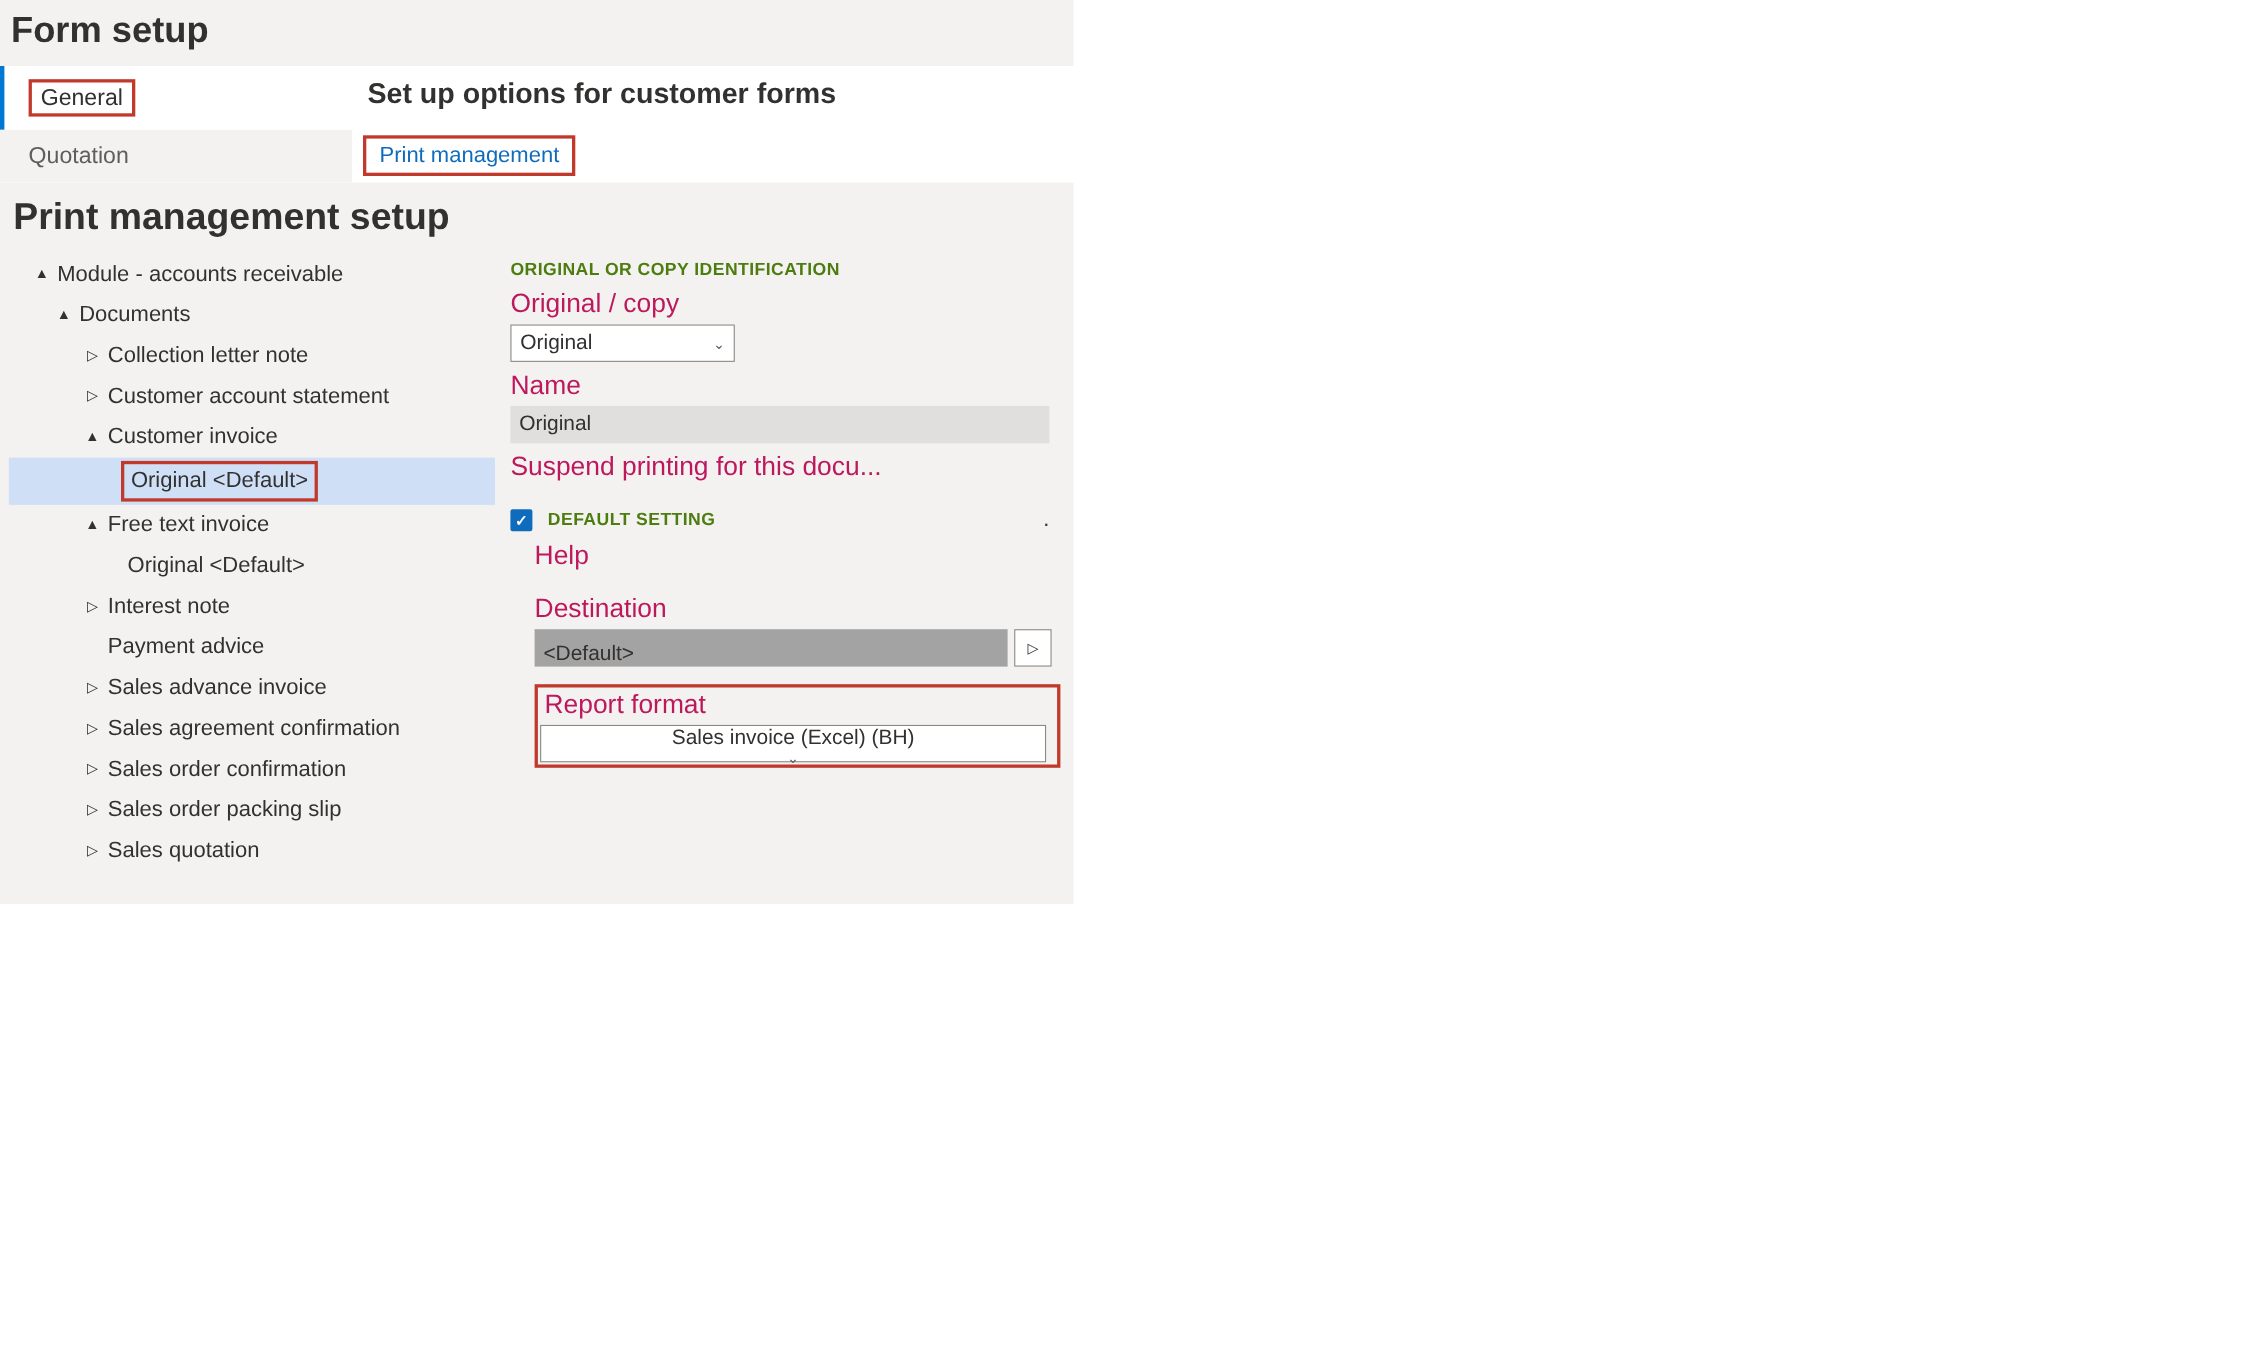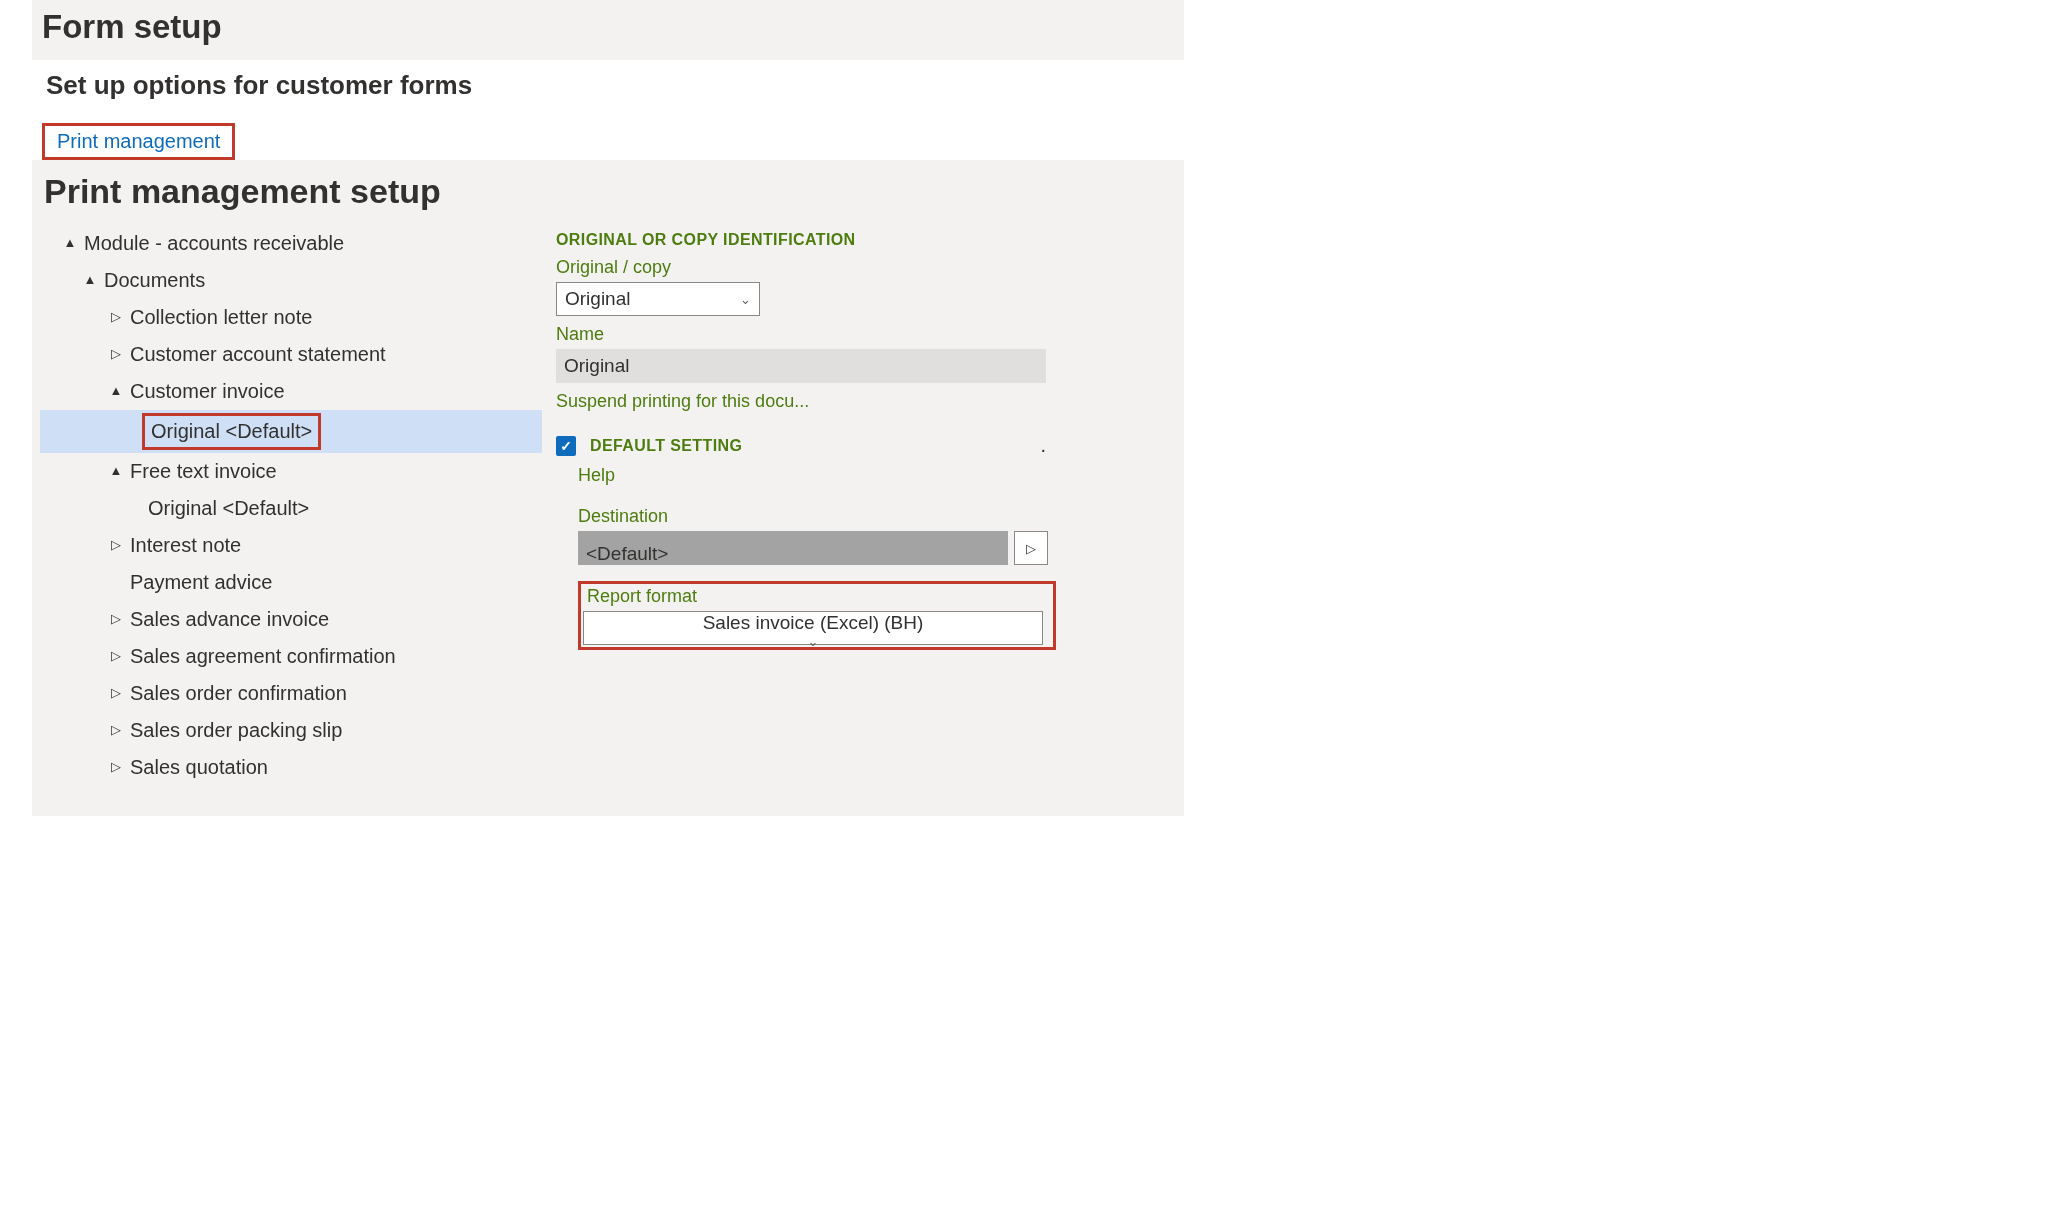--- a/index.html
+++ b/index.html
@@ -4,23 +4,22 @@
 <style>
   * { box-sizing: border-box; }
   body {
     margin: 0;
     font-family: "Segoe UI", Arial, sans-serif;
     background: #fff;
     color: #323130;
     font-size: 19px;
   }
   .app {
-    width: 1184px;
+    width: 976px;
     max-width: 100%;
-    padding-left: 32px;
   }
   .page-header {
     background: #f3f2f1;
     padding: 8px 10px 14px 10px;
   }
   .page-header h1 {
     margin: 0;
     font-size: 33px;
     font-weight: 600;
   }
@@ -120,22 +119,22 @@
     padding-right: 4px;
   }
   .section-title {
     font-size: 16px;
     font-weight: 700;
     letter-spacing: 0.4px;
     color: #4d7c0f;
     margin: 6px 0 8px 0;
   }
   .field-label {
-    color: #4d7c0f;
-    font-size: 18px;
+    color: #be185d;
+    font-size: 24px;
     margin: 8px 0 4px 0;
   }
   .select-wrap {
     display: flex;
     align-items: center;
     background: #fff;
     border: 1px solid #8a8886;
     height: 34px;
     width: 204px;
     padding: 0 8px;
@@ -193,20 +192,28 @@
 </style>
 </head>
 <body>
 
 <div class="app">
   <div class="page-header">
     <h1>Form setup</h1>
   </div>
 
   <div class="tabs-row">
+    <div class="side-tabs">
+      <div class="side-tab active">
+        <span class="red-box" style="padding:2px 8px;">General</span>
+      </div>
+      <div class="side-tab inactive">
+        <span>Quotation</span>
+      </div>
+    </div>
     <div class="content-header">
       <h2>Set up options for customer forms</h2>
       <span class="red-box" style="padding:2px 6px; margin-left:-4px;">
         <span class="link-blue">Print management</span>
       </span>
     </div>
   </div>
 
   <div class="pm-panel">
     <h2>Print management setup</h2>

